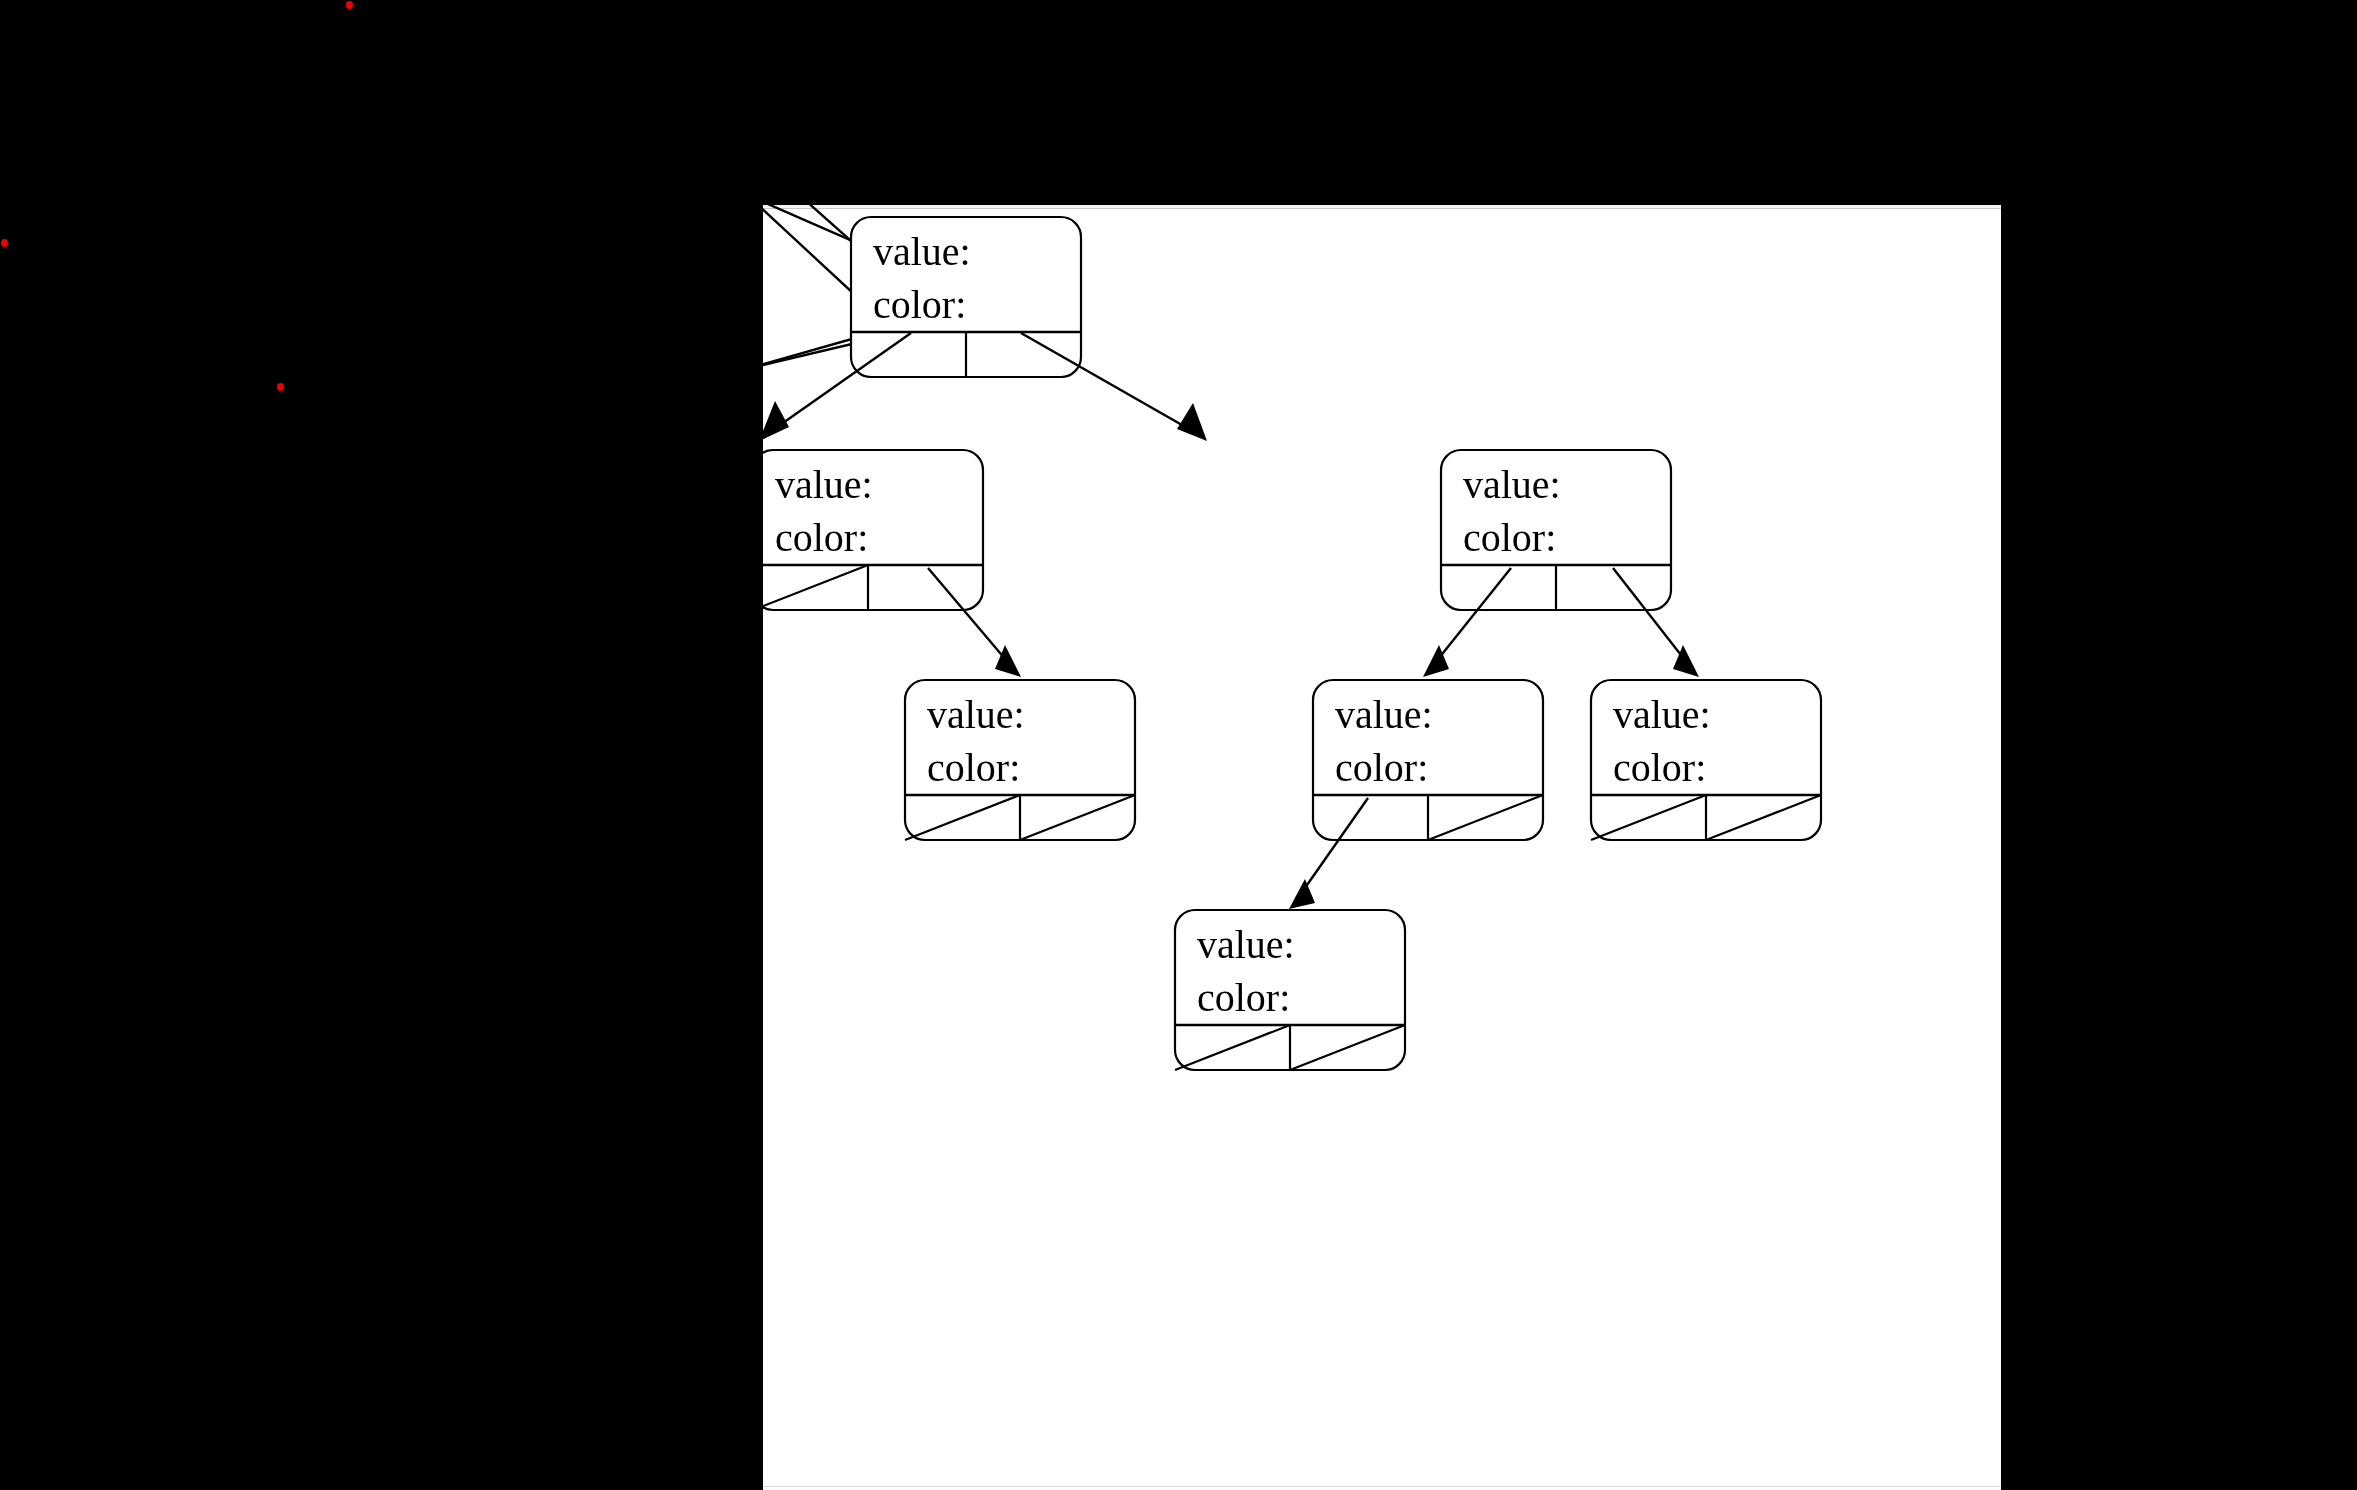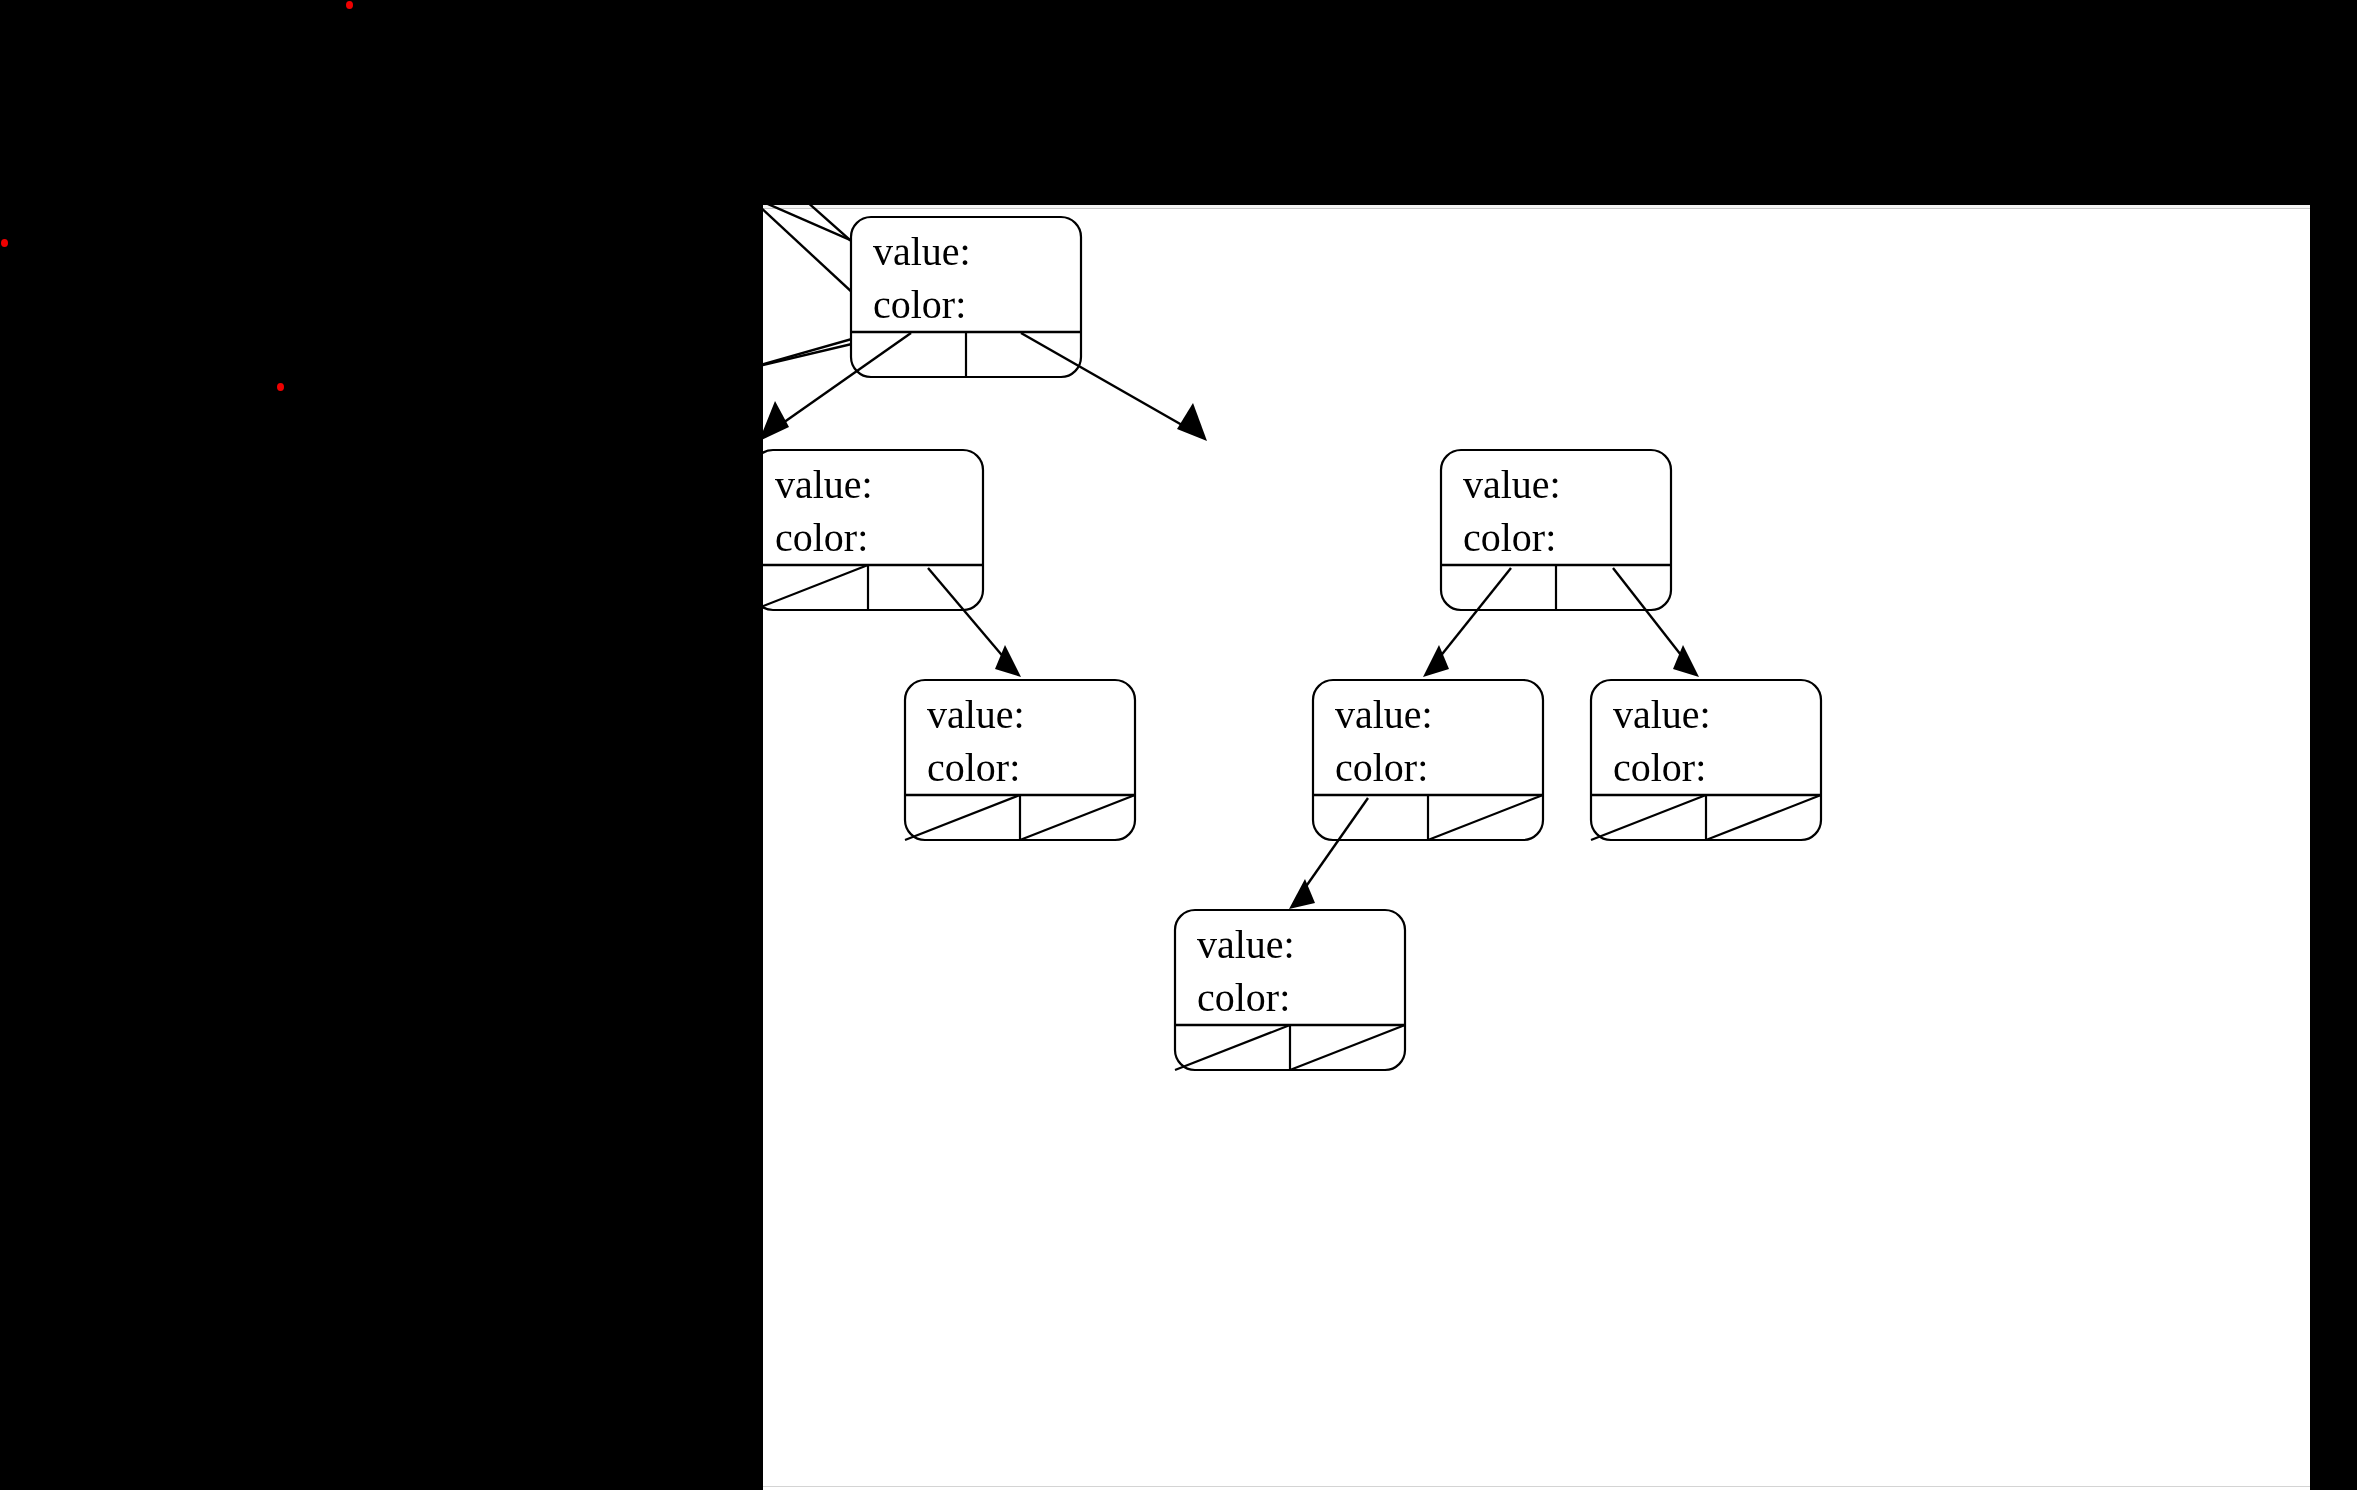--- a/index.html
+++ b/index.html
@@ -2,21 +2,21 @@
 <html><head>
 <meta charset="utf-8">
 <style>
   html, body {
     margin: 0;
     padding: 0;
     background: #000000;
   }
   #screen {
     position: relative;
-    width: 2310px;
+    width: 2001px;
     height: 1490px;
     background: #000000;
     overflow: hidden;
     font-family: "Liberation Serif", "DejaVu Serif", serif;
   }
   
   #black-pane {
     position: absolute;
     left: 0; top: 0;
     width: 763px;

